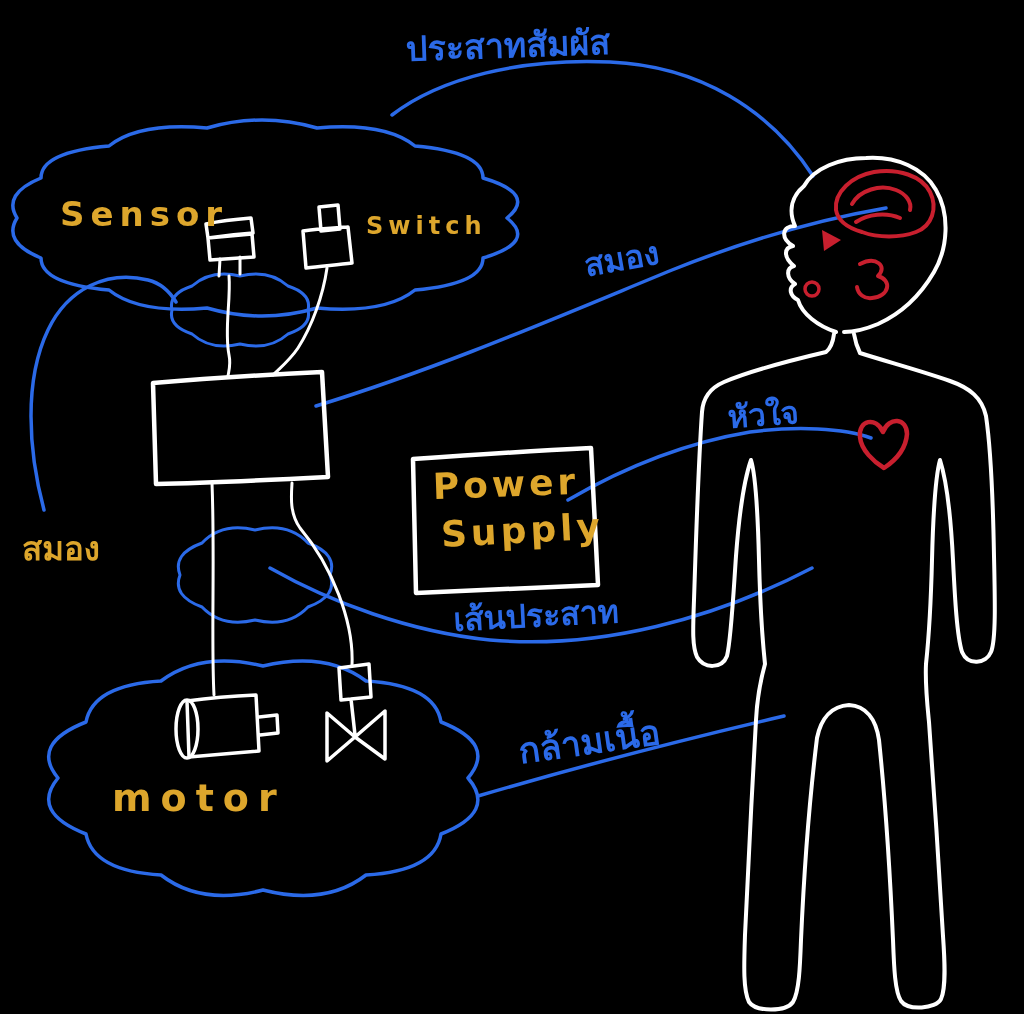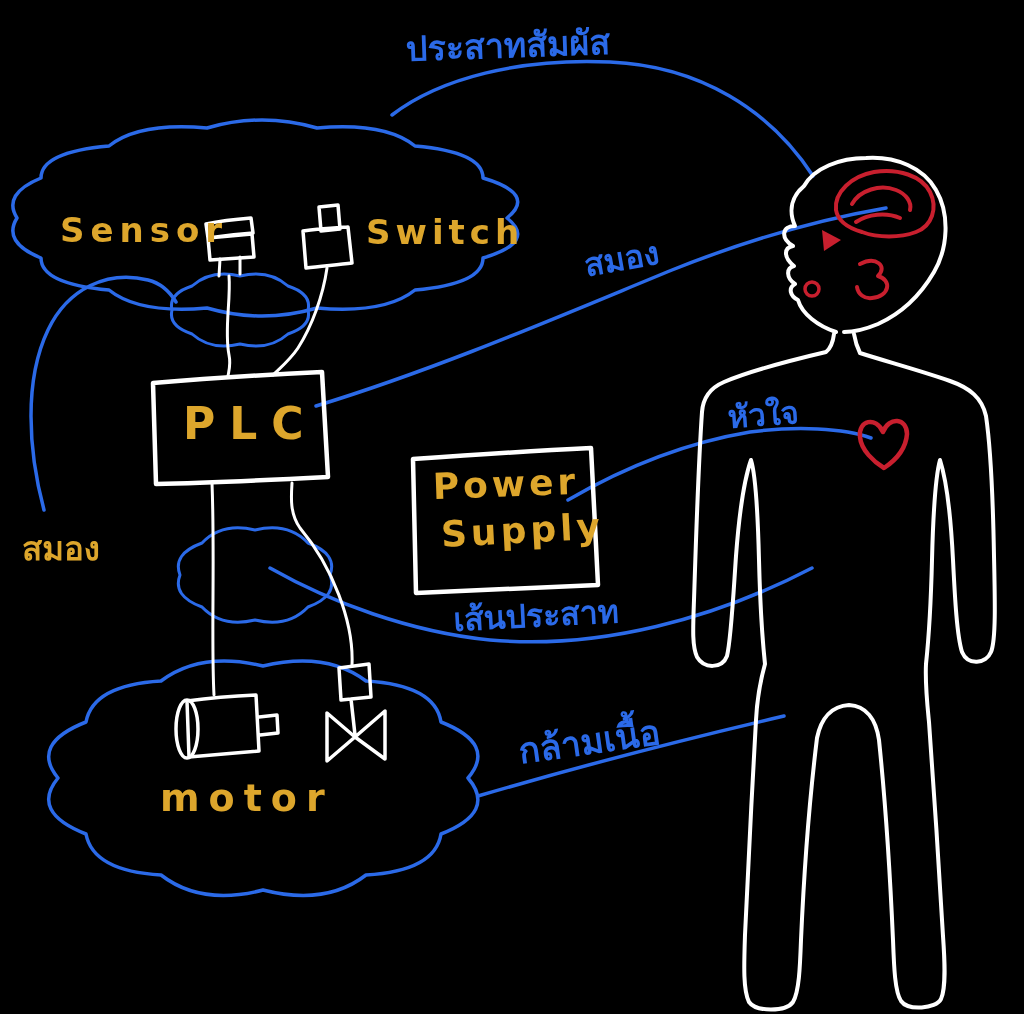--- a/index.html
+++ b/index.html
@@ -64,36 +64,35 @@
 
     <circle class="stroke-red" stroke-width="3.5" cx="812" cy="289" r="7"></circle>
 
     <path class="stroke-red" stroke-width="4" d="M 860 264 C 876 256 888 266 878 276 C 892 280 890 296 872 298 C 864 299 858 294 857 287"></path>
 
     <path class="stroke-red" stroke-width="4.5" d="M 883 432 C 876 416 858 420 860 437 C 861 450 874 462 884 468 C 896 460 906 448 907 434 C 907 418 889 416 883 432"></path>
   </svg>
 
   <div class="label blue" style="left:405px;top:22px;font-size:34px;transform:rotate(-2deg);">ประสาทสัมผัส</div>
 
-  <div class="label yellow" style="left:60px;top:210px;font-size:34px;letter-spacing:6px;text-align:right;">Sensor</div>
+  <div class="label yellow" style="left:60px;top:194px;font-size:34px;letter-spacing:6px;text-align:right;">Sensor</div>
 
-  <div class="label yellow" style="left:366px;top:212px;font-size:34px;letter-spacing:5px;">Switch</div>
+  <div class="label yellow" style="left:366px;top:212px;font-size:24px;letter-spacing:5px;">Switch</div>
 
   <div class="label blue" style="left:580px;top:240px;font-size:32px;transform:rotate(-10deg);">สมอง</div>
 
-  <div class="label yellow" style="left:183px;top:398px;font-size:44px;letter-spacing:14px;">PLC</div>
 
   <div class="label blue" style="left:726px;top:392px;font-size:31px;transform:rotate(-4deg);">หัวใจ</div>
 
   <div class="label yellow" style="left:432px;top:466px;font-size:36px;letter-spacing:4px;transform:rotate(-2deg);">Power</div>
 
   <div class="label yellow" style="left:440px;top:514px;font-size:36px;letter-spacing:4px;transform:rotate(-3deg);">Supply</div>
 
   <div class="label yellow" style="left:22px;top:522px;font-size:33px;">สมอง</div>
 
   <div class="label blue" style="left:452px;top:594px;font-size:32px;transform:rotate(-3deg);">เส้นประสาท</div>
 
-  <div class="label yellow" style="left:112px;top:776px;font-size:38px;letter-spacing:9px;margin-left:48px;">motor</div>
+  <div class="label yellow" style="left:112px;top:776px;font-size:38px;letter-spacing:9px;">motor</div>
 
 
   <div class="label blue" style="left:515px;top:724px;font-size:35px;transform:rotate(-8deg);">กล้ามเนื้อ</div>
 
 </div>
 
 </body></html>

